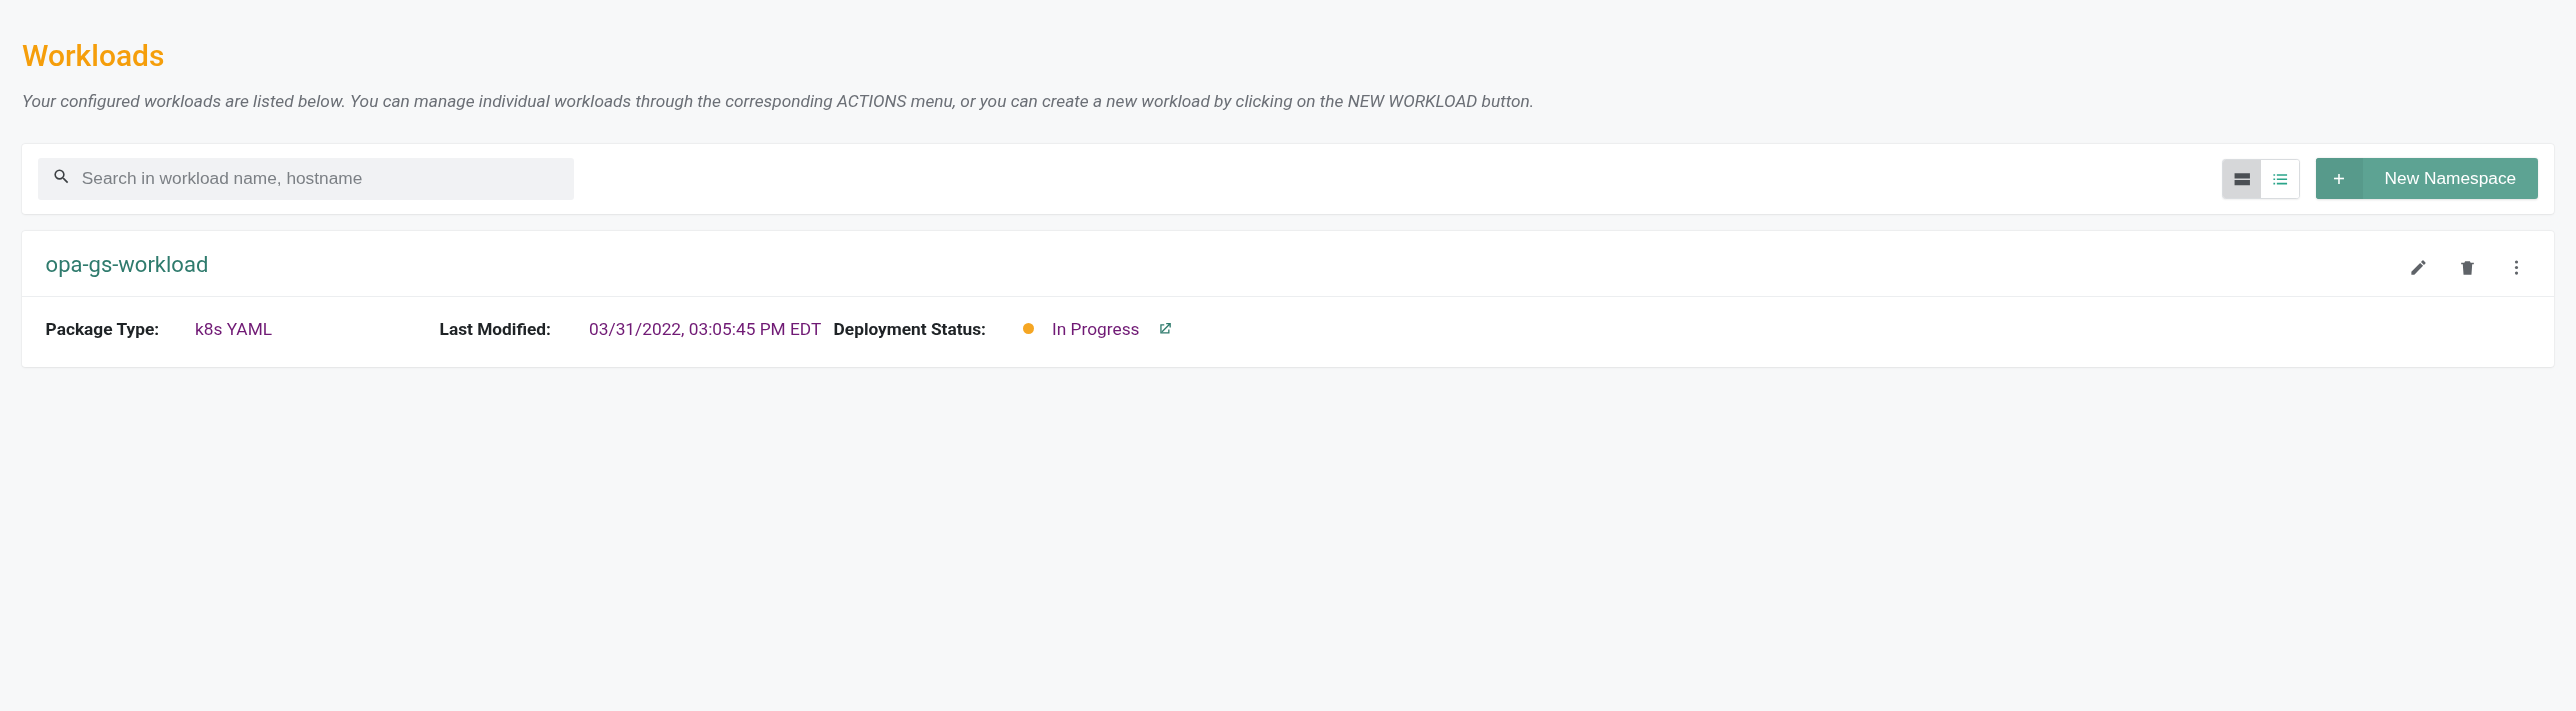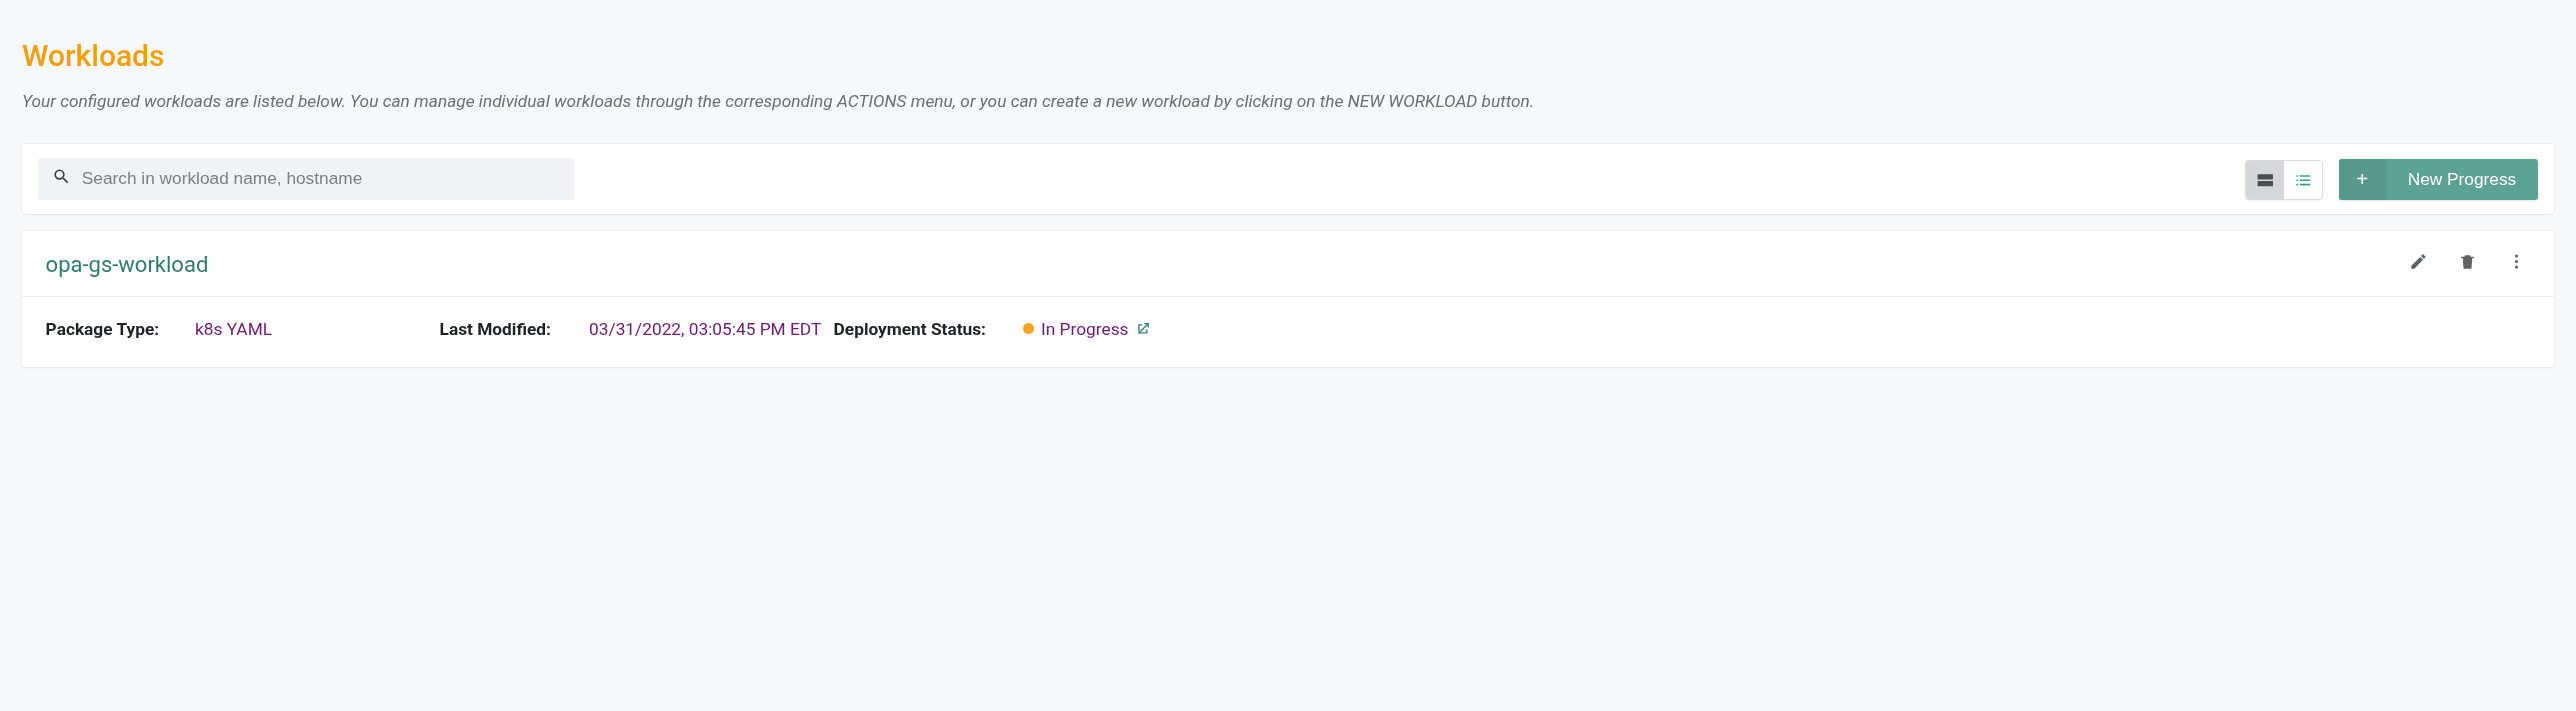--- a/index.html
+++ b/index.html
@@ -23,21 +23,21 @@
       font-size: 17.3px;
       margin-bottom: 30px;
       line-height: 1.45;
     }
     .toolbar-card {
       background: #fff;
       border-radius: 3.2px;
       box-shadow: 0 0.8px 2.4px rgba(0,0,0,0.06), 0 0 0 0.8px rgba(0,0,0,0.03);
       padding: 14px 15.8px;
       display: flex;
-      align-items: flex-end;
+      align-items: center;
       gap: 15.8px;
       margin-bottom: 17.3px;
     }
     .search-box {
       background: #f1f2f4;
       display: flex;
       align-items: center;
       gap: 11px;
       padding: 9.5px 14px;
       border-radius: 3.2px;
@@ -101,21 +101,21 @@
       padding: 0 22px;
       font-weight: 400;
     }
     .workload-card {
       background: #fff;
       border-radius: 3.2px;
       box-shadow: 0 0.8px 2.4px rgba(0,0,0,0.06), 0 0 0 0.8px rgba(0,0,0,0.03);
     }
     .workload-header {
       display: flex;
-      align-items: flex-start;
+      align-items: flex-end;
       padding: 20.5px 23.6px 19px;
       border-bottom: 0.8px solid #eceef0;
     }
     .workload-title {
       color: #2f7b6d;
       font-size: 22px;
       font-weight: 400;
     }
     .workload-header-actions {
       margin-left: auto;
@@ -136,21 +136,21 @@
       display: grid;
       grid-template-columns: 394px 394px 1fr;
       row-gap: 22px;
     }
     .kv { display: flex; gap: 31.5px; }
     .kv .k { font-weight: 700; color: #1f2326; min-width: 118px; }
     .kv .v { color: #701a75; }
     .status {
       display: inline-flex;
       align-items: center;
-      gap: 7px;
+      gap: 18px;
       color: #f59e0b;
     }
     .status-dot {
       width: 11px; height: 11px; border-radius: 50%;
       background: #f5a623;
       display: inline-block;
     }
     .ext-link-icon { display: inline-flex; }
     .ext-link-icon svg { fill: #2f7b6d; }
   </style>
@@ -177,21 +177,21 @@
         </svg>
     </div>
     <div class="view-btn list-view">
       <svg width="20.5" height="20.5" viewBox="0 0 24 24">
           <path d="M4 6h2v2H4V6zm4 0h12v2H8V6zM4 11h2v2H4v-2zm4 0h12v2H8v-2zM4 16h2v2H4v-2zm4 0h12v2H8v-2z"></path>
         </svg>
     </div>
   </div>
   <button class="new-workload-btn">
     <span class="plus-cell">+</span>
-    <span class="label-cell">New Progress</span>
+    <span class="label-cell">New Namespace</span>
   </button>
 </div>
 
 <div class="workload-card">
   <div class="workload-header">
     <div class="workload-title">opa-gs-workload</div>
     <div class="workload-header-actions">
       <span class="icon-btn">
         <svg width="19" height="19" viewBox="0 0 24 24">
             <path d="M3 17.25V21h3.75L17.81 9.94l-3.75-3.75L3 17.25zM20.71 7.04a1 1 0 000-1.41l-2.34-2.34a1 1 0 00-1.41 0l-1.83 1.83 3.75 3.75 1.83-1.83z"></path>

